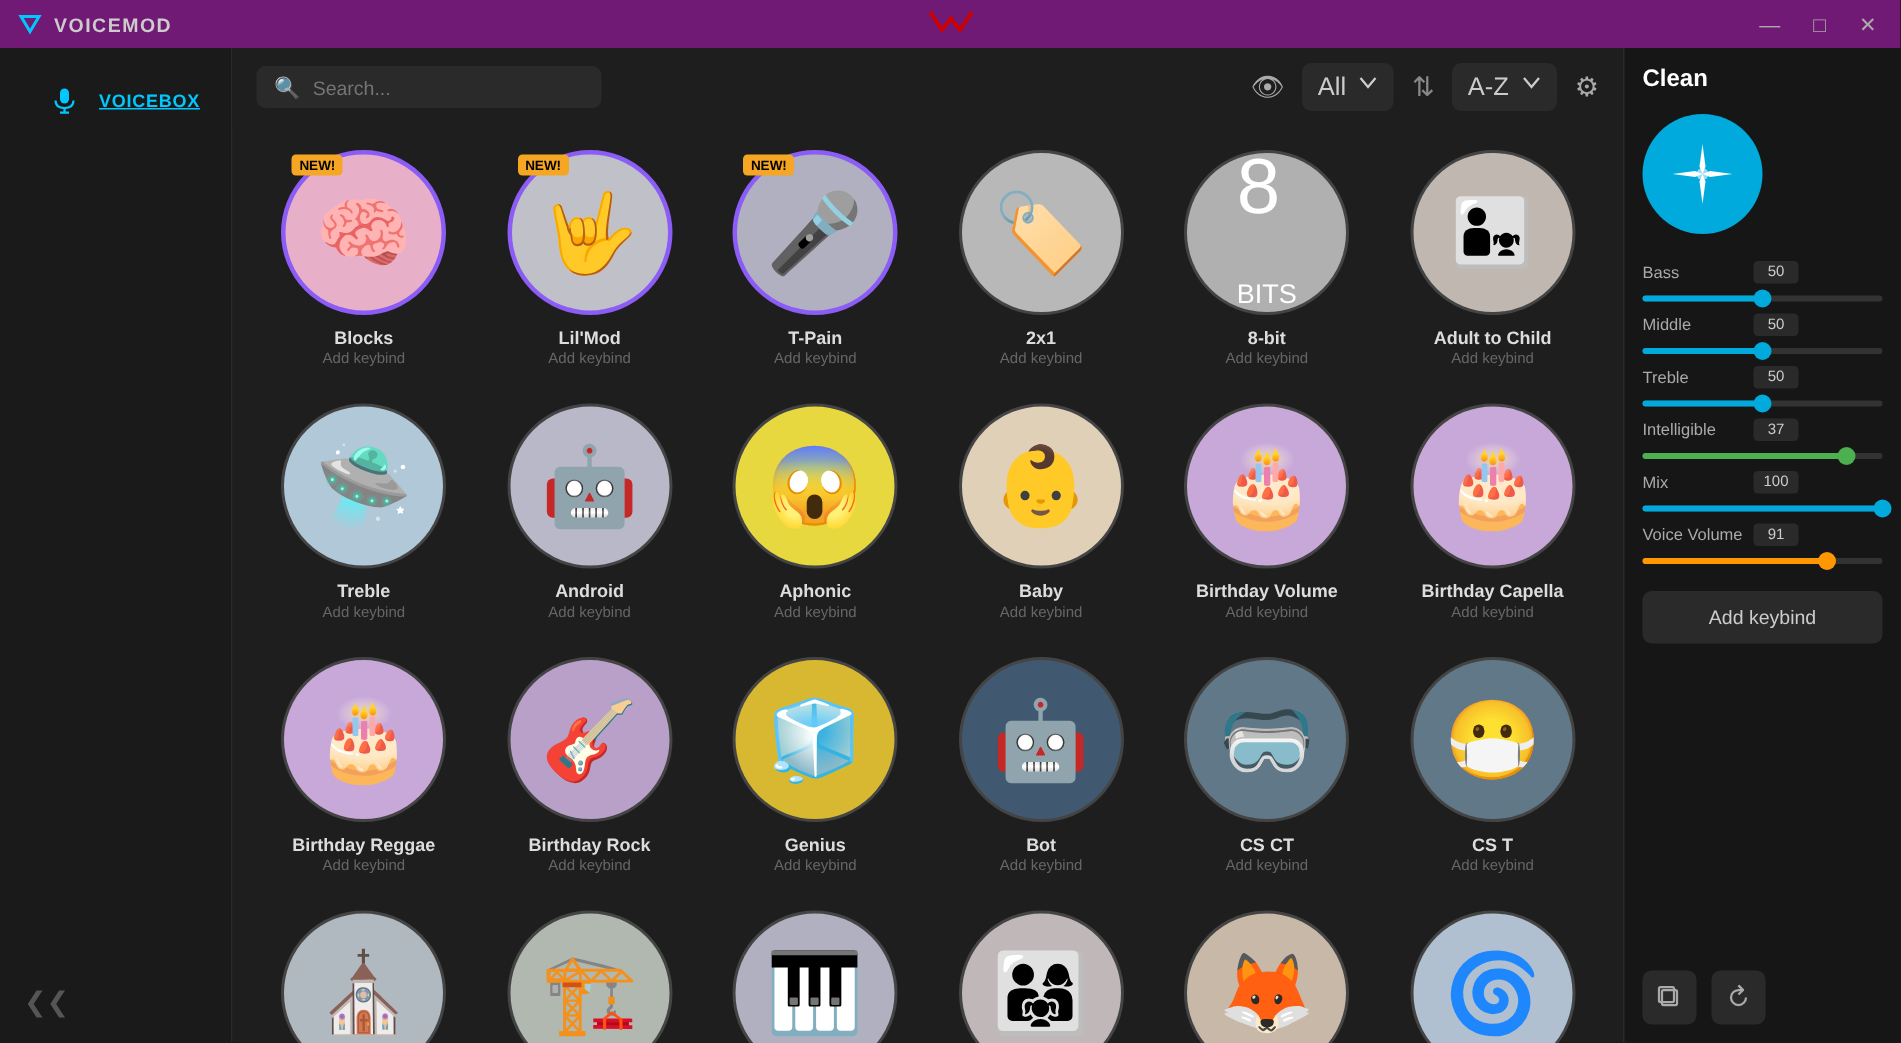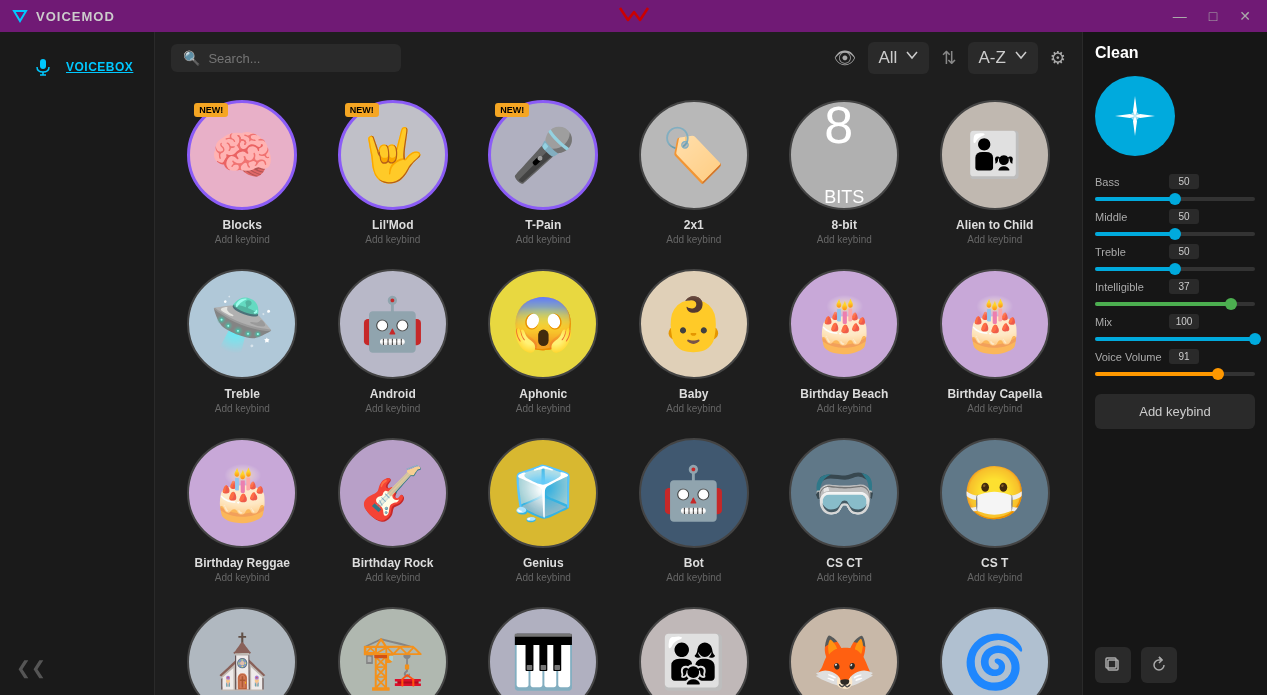--- a/index.html
+++ b/index.html
@@ -439,21 +439,21 @@
             <span style="font-size:52px;">8<br><small style="font-size:18px;">BITS</small></span>
           </div>
           <div class="voice-name">8-bit</div>
           <div class="voice-keybind">Add keybind</div>
         </div>
 
         <div class="voice-card">
           <div class="voice-circle" style="background:#c0b8b0;">
             <span style="font-size:44px;">👨‍👧</span>
           </div>
-          <div class="voice-name">Alien to Child</div>
+          <div class="voice-name">Adult to Child</div>
           <div class="voice-keybind">Add keybind</div>
         </div>
 
         <div class="voice-card">
           <div class="voice-circle" style="background:#b0c8d8;">
             <span style="font-size:52px;">🛸</span>
           </div>
           <div class="voice-name">Treble</div>
           <div class="voice-keybind">Add keybind</div>
         </div>
@@ -479,21 +479,21 @@
             <span style="font-size:52px;">👶</span>
           </div>
           <div class="voice-name">Baby</div>
           <div class="voice-keybind">Add keybind</div>
         </div>
 
         <div class="voice-card">
           <div class="voice-circle" style="background:#c8a8d8;">
             <span style="font-size:52px;">🎂</span>
           </div>
-          <div class="voice-name">Birthday Beach</div>
+          <div class="voice-name">Birthday Volume</div>
           <div class="voice-keybind">Add keybind</div>
         </div>
 
         <div class="voice-card">
           <div class="voice-circle" style="background:#c8a8d8;">
             <span style="font-size:52px;">🎂</span>
           </div>
           <div class="voice-name">Birthday Capella</div>
           <div class="voice-keybind">Add keybind</div>
         </div>

